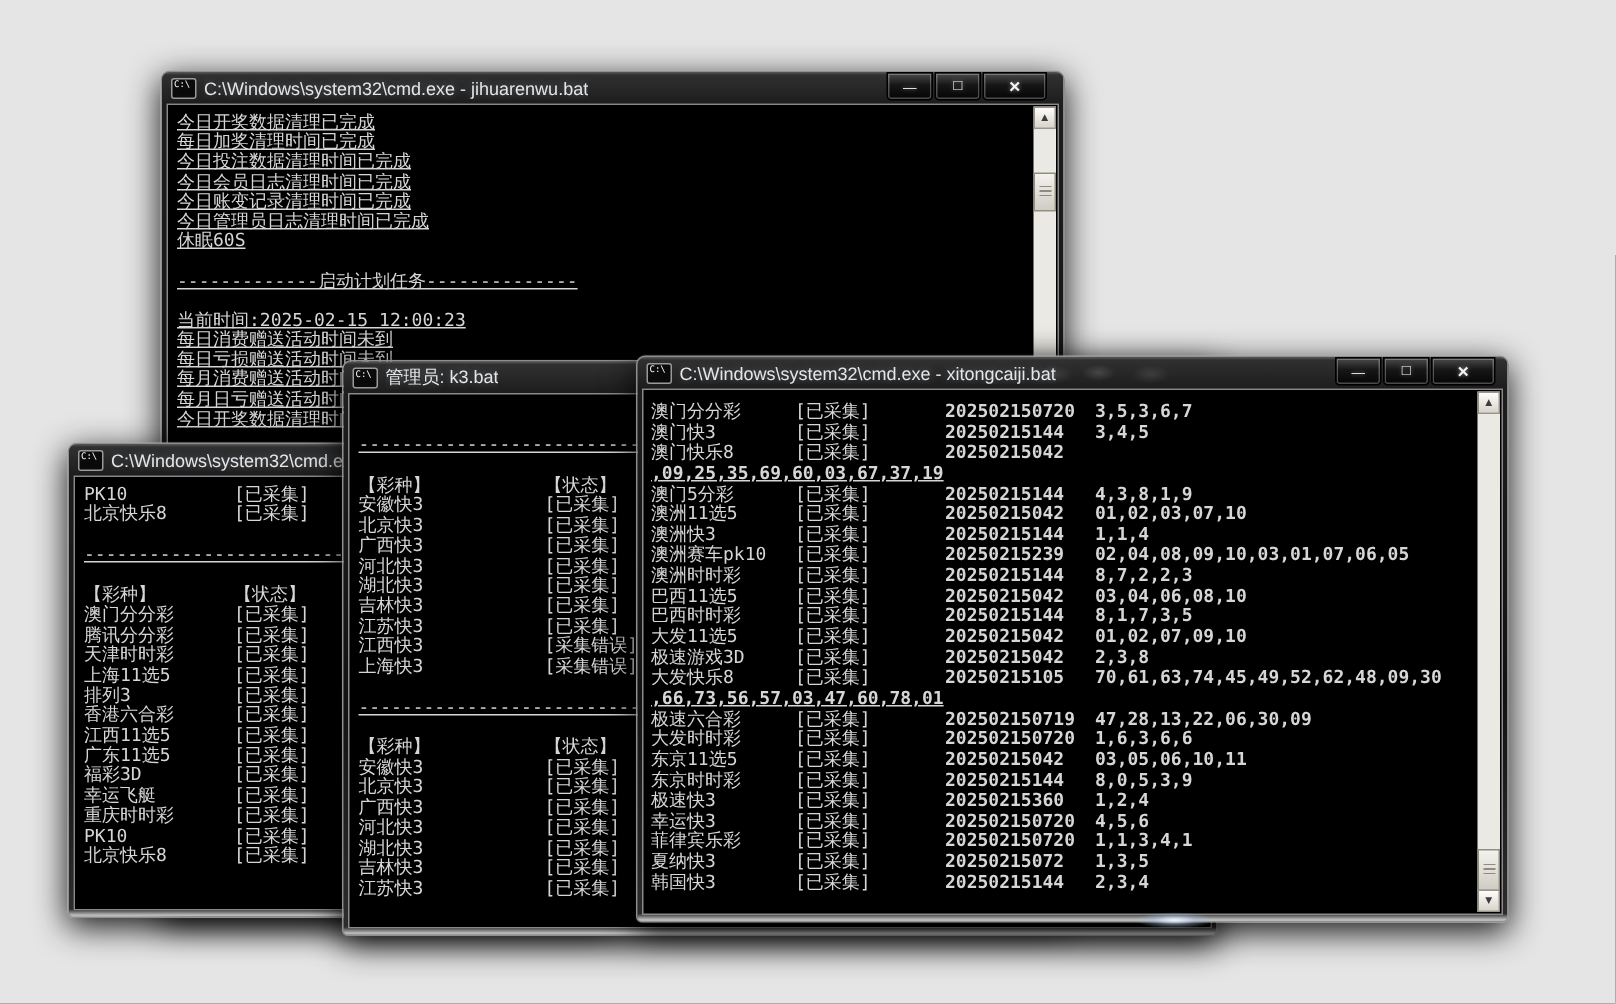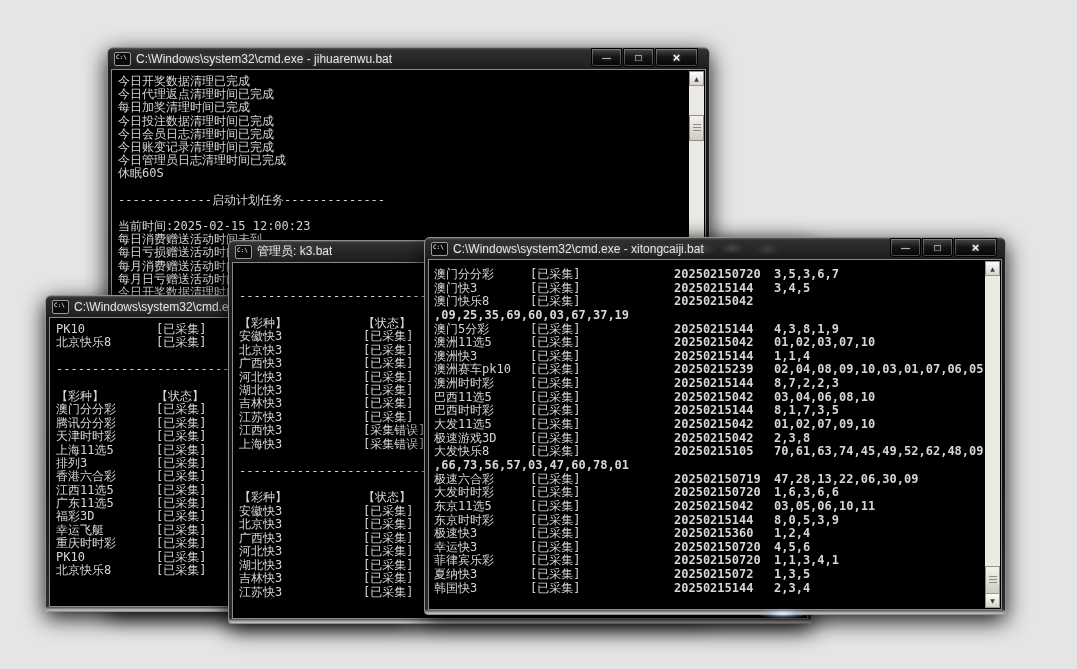--- a/index.html
+++ b/index.html
@@ -32,25 +32,25 @@
   .cap .g.x{font-size:13px;font-weight:bold;}
   .cap.wide{width:41px;}
 
   .client{position:absolute;left:3px;right:3px;top:21px;bottom:4px;background:#000;
        border:1px solid #8a8a8a;}
   .console{position:absolute;left:0;top:0;bottom:0;right:0;overflow:hidden;
        padding-left:var(--pl,5px);padding-top:var(--pt,4px);
        color:#d6d6d6;font-family:"DejaVu Sans Mono","Liberation Mono",monospace;
        font-size:12px;}
   .console.sb{right:16px;}
-  .cline{height:var(--lh);line-height:var(--lh);white-space:pre;}
+  .cline{height:var(--lh);line-height:var(--lh);white-space:pre;text-decoration:underline;}
   .crow{height:var(--lh);line-height:var(--lh);display:flex;white-space:pre;}
   .cname{width:var(--c1,100px);flex:0 0 auto;}
   .cstat{flex:0 0 auto;width:var(--c2,auto);}
-  .cissue{flex:0 0 auto;width:var(--c3,auto);margin-left:44px;}
+  .cissue{flex:0 0 auto;width:var(--c3,auto);}
   .num{font-weight:bold;}
 
   
   .vscroll{position:absolute;top:1px;right:1px;bottom:1px;width:15px;background:#ebe9e4;}
   .sbtn{position:absolute;left:0;width:15px;height:15px;background:linear-gradient(180deg,#fdfdfb,#d8d4cc);
        border:1px solid #9a968e;box-sizing:border-box;display:flex;align-items:center;justify-content:center;}
   .sbtn.up{top:0;}
   .sbtn.down{bottom:0;}
   .sarr{font-style:normal;font-size:6px;color:#3c3c3c;font-family:"DejaVu Sans",sans-serif;line-height:6px;}
   .sthumb{position:absolute;left:0;width:15px;background:linear-gradient(180deg,#f4f2ee,#cfccc4);
@@ -79,21 +79,20 @@
       <span class="cap">
           <i class="g">□</i>
         </span>
       <span class="cap wide">
           <i class="g x">×</i>
         </span>
     </div>
     <div class="client">
       <div class="console sb" id="console-w1" style="--pl:6px;--pt:5px;">
           <div class="cline">今日开奖数据清理已完成</div>
-          <div class="cline">今日代理返点清理时间已完成</div>
           <div class="cline">每日加奖清理时间已完成</div>
           <div class="cline">今日投注数据清理时间已完成</div>
           <div class="cline">今日会员日志清理时间已完成</div>
           <div class="cline">今日账变记录清理时间已完成</div>
           <div class="cline">今日管理员日志清理时间已完成</div>
           <div class="cline">休眠60S</div>
           <div class="cline"></div>
           <div class="cline">-------------启动计划任务--------------</div>
           <div class="cline"></div>
           <div class="cline">当前时间:2025-02-15 12:00:23</div>

